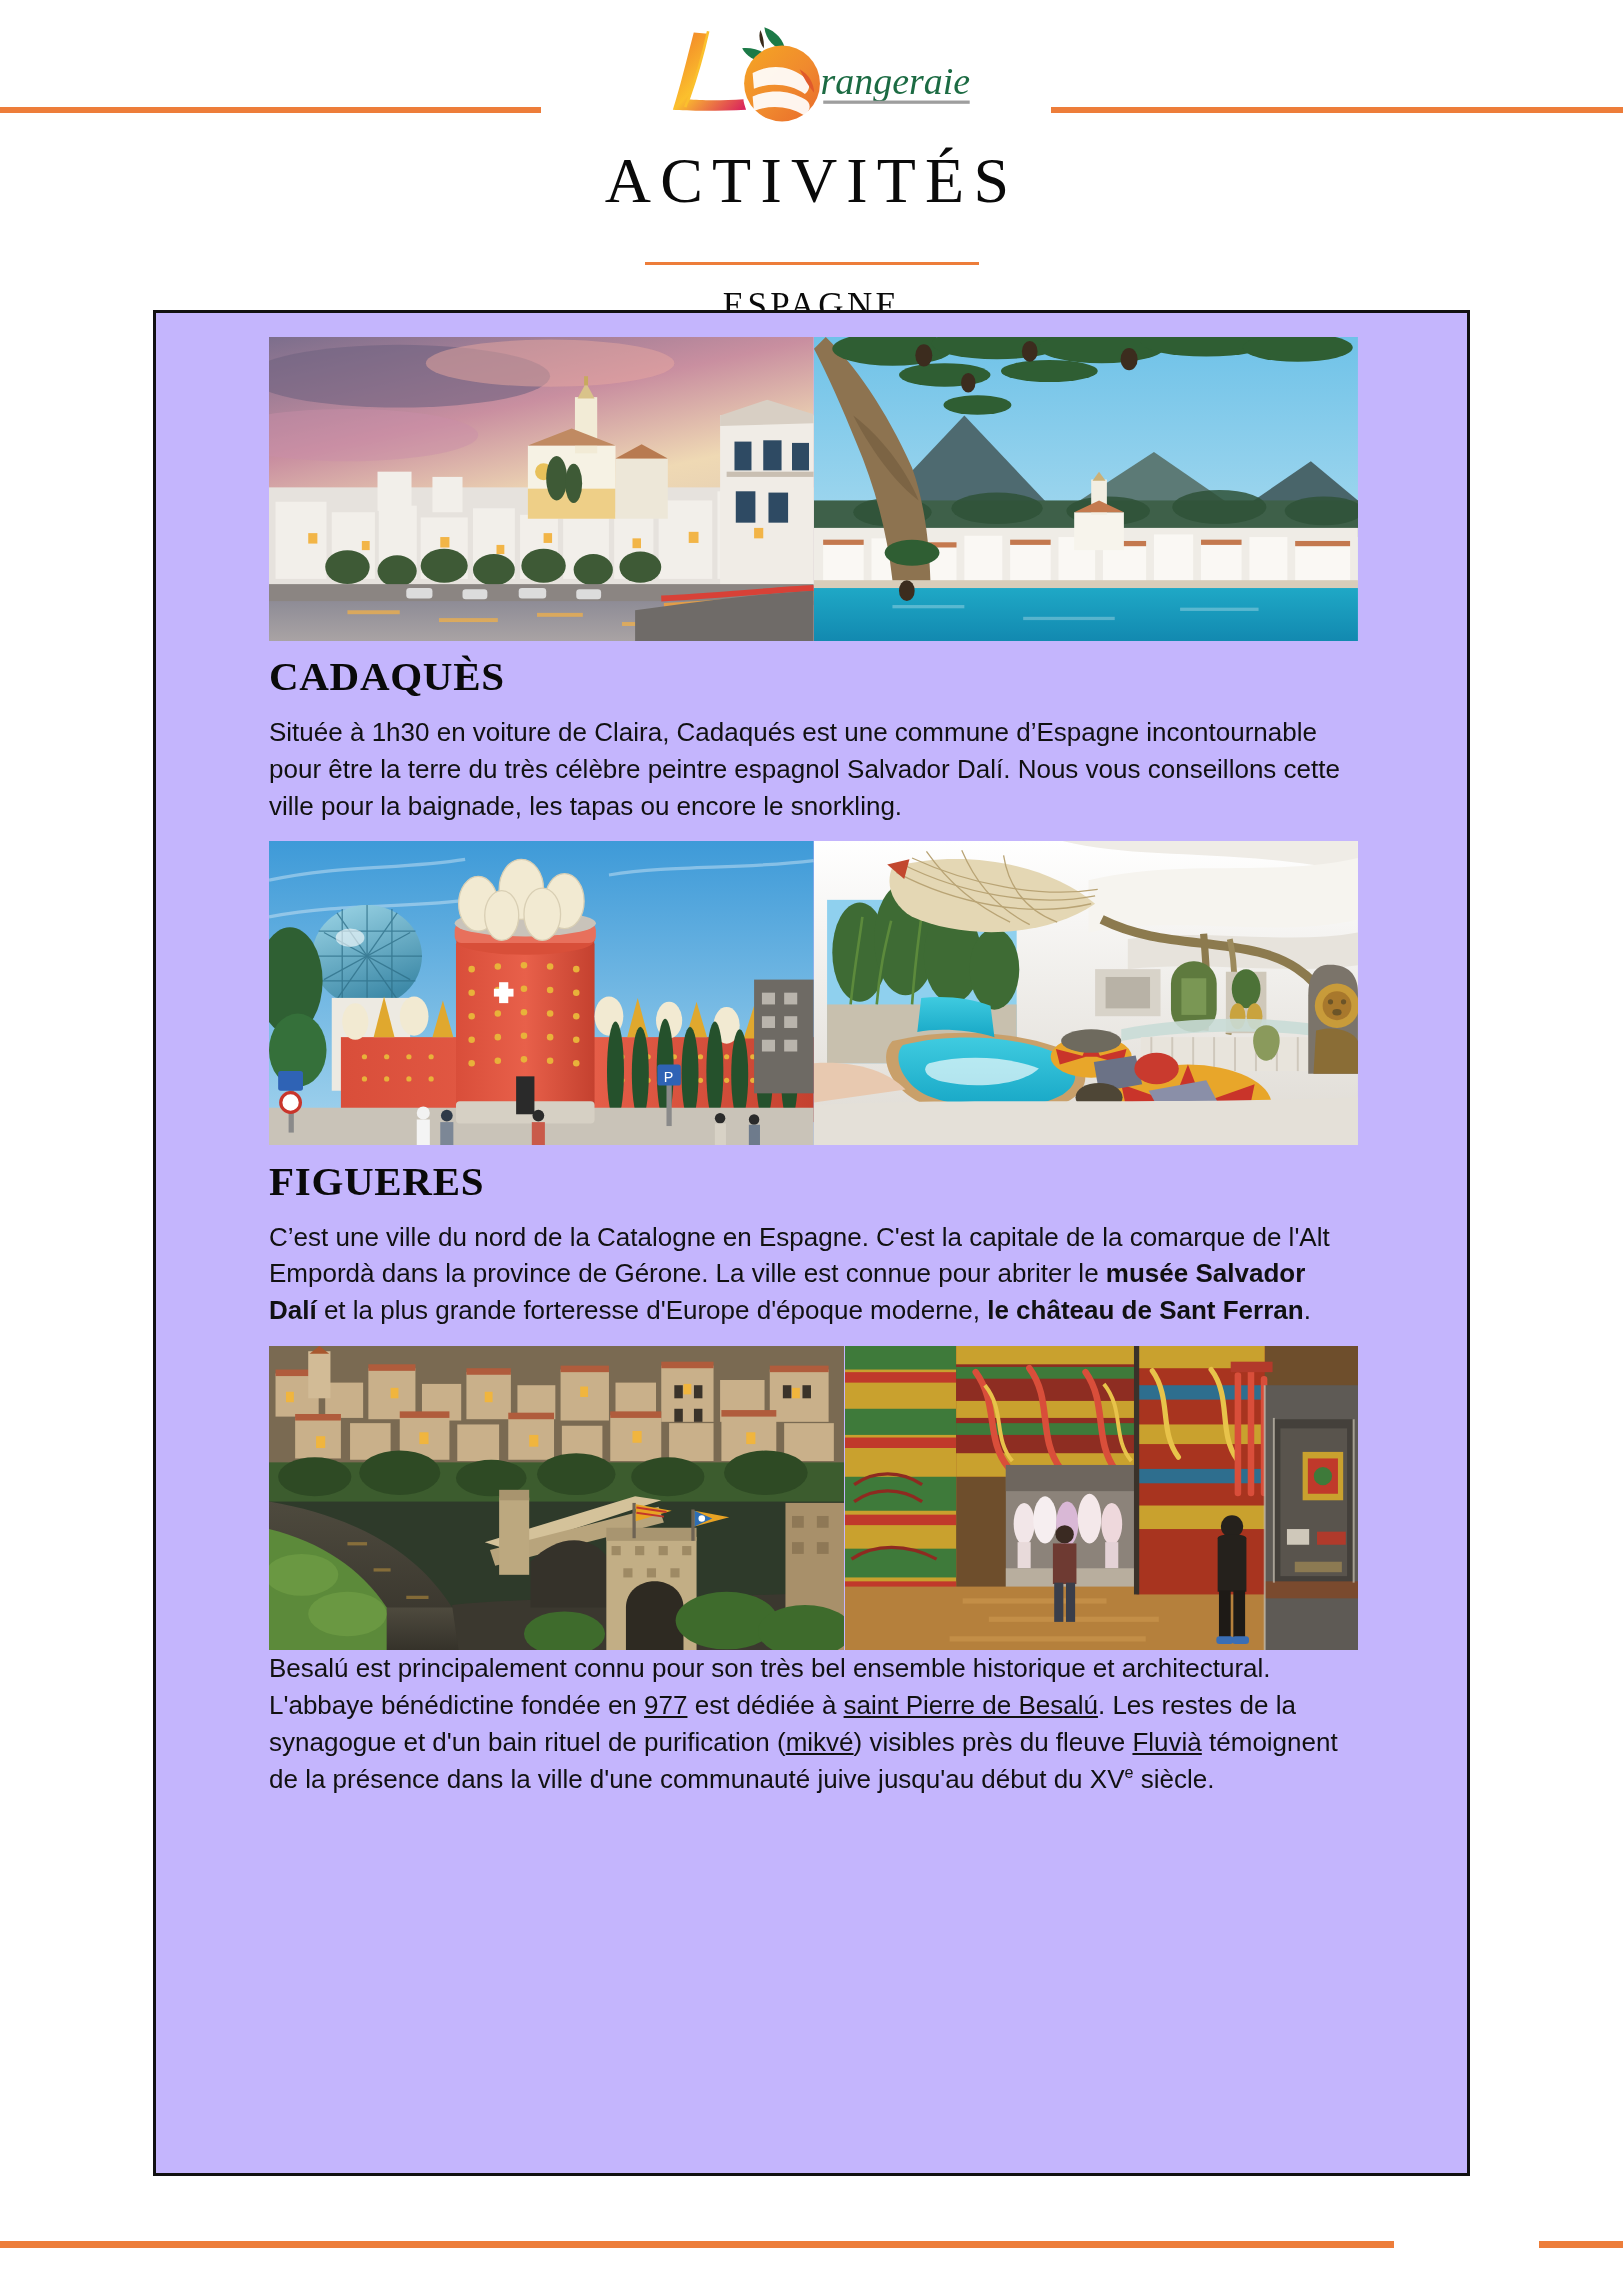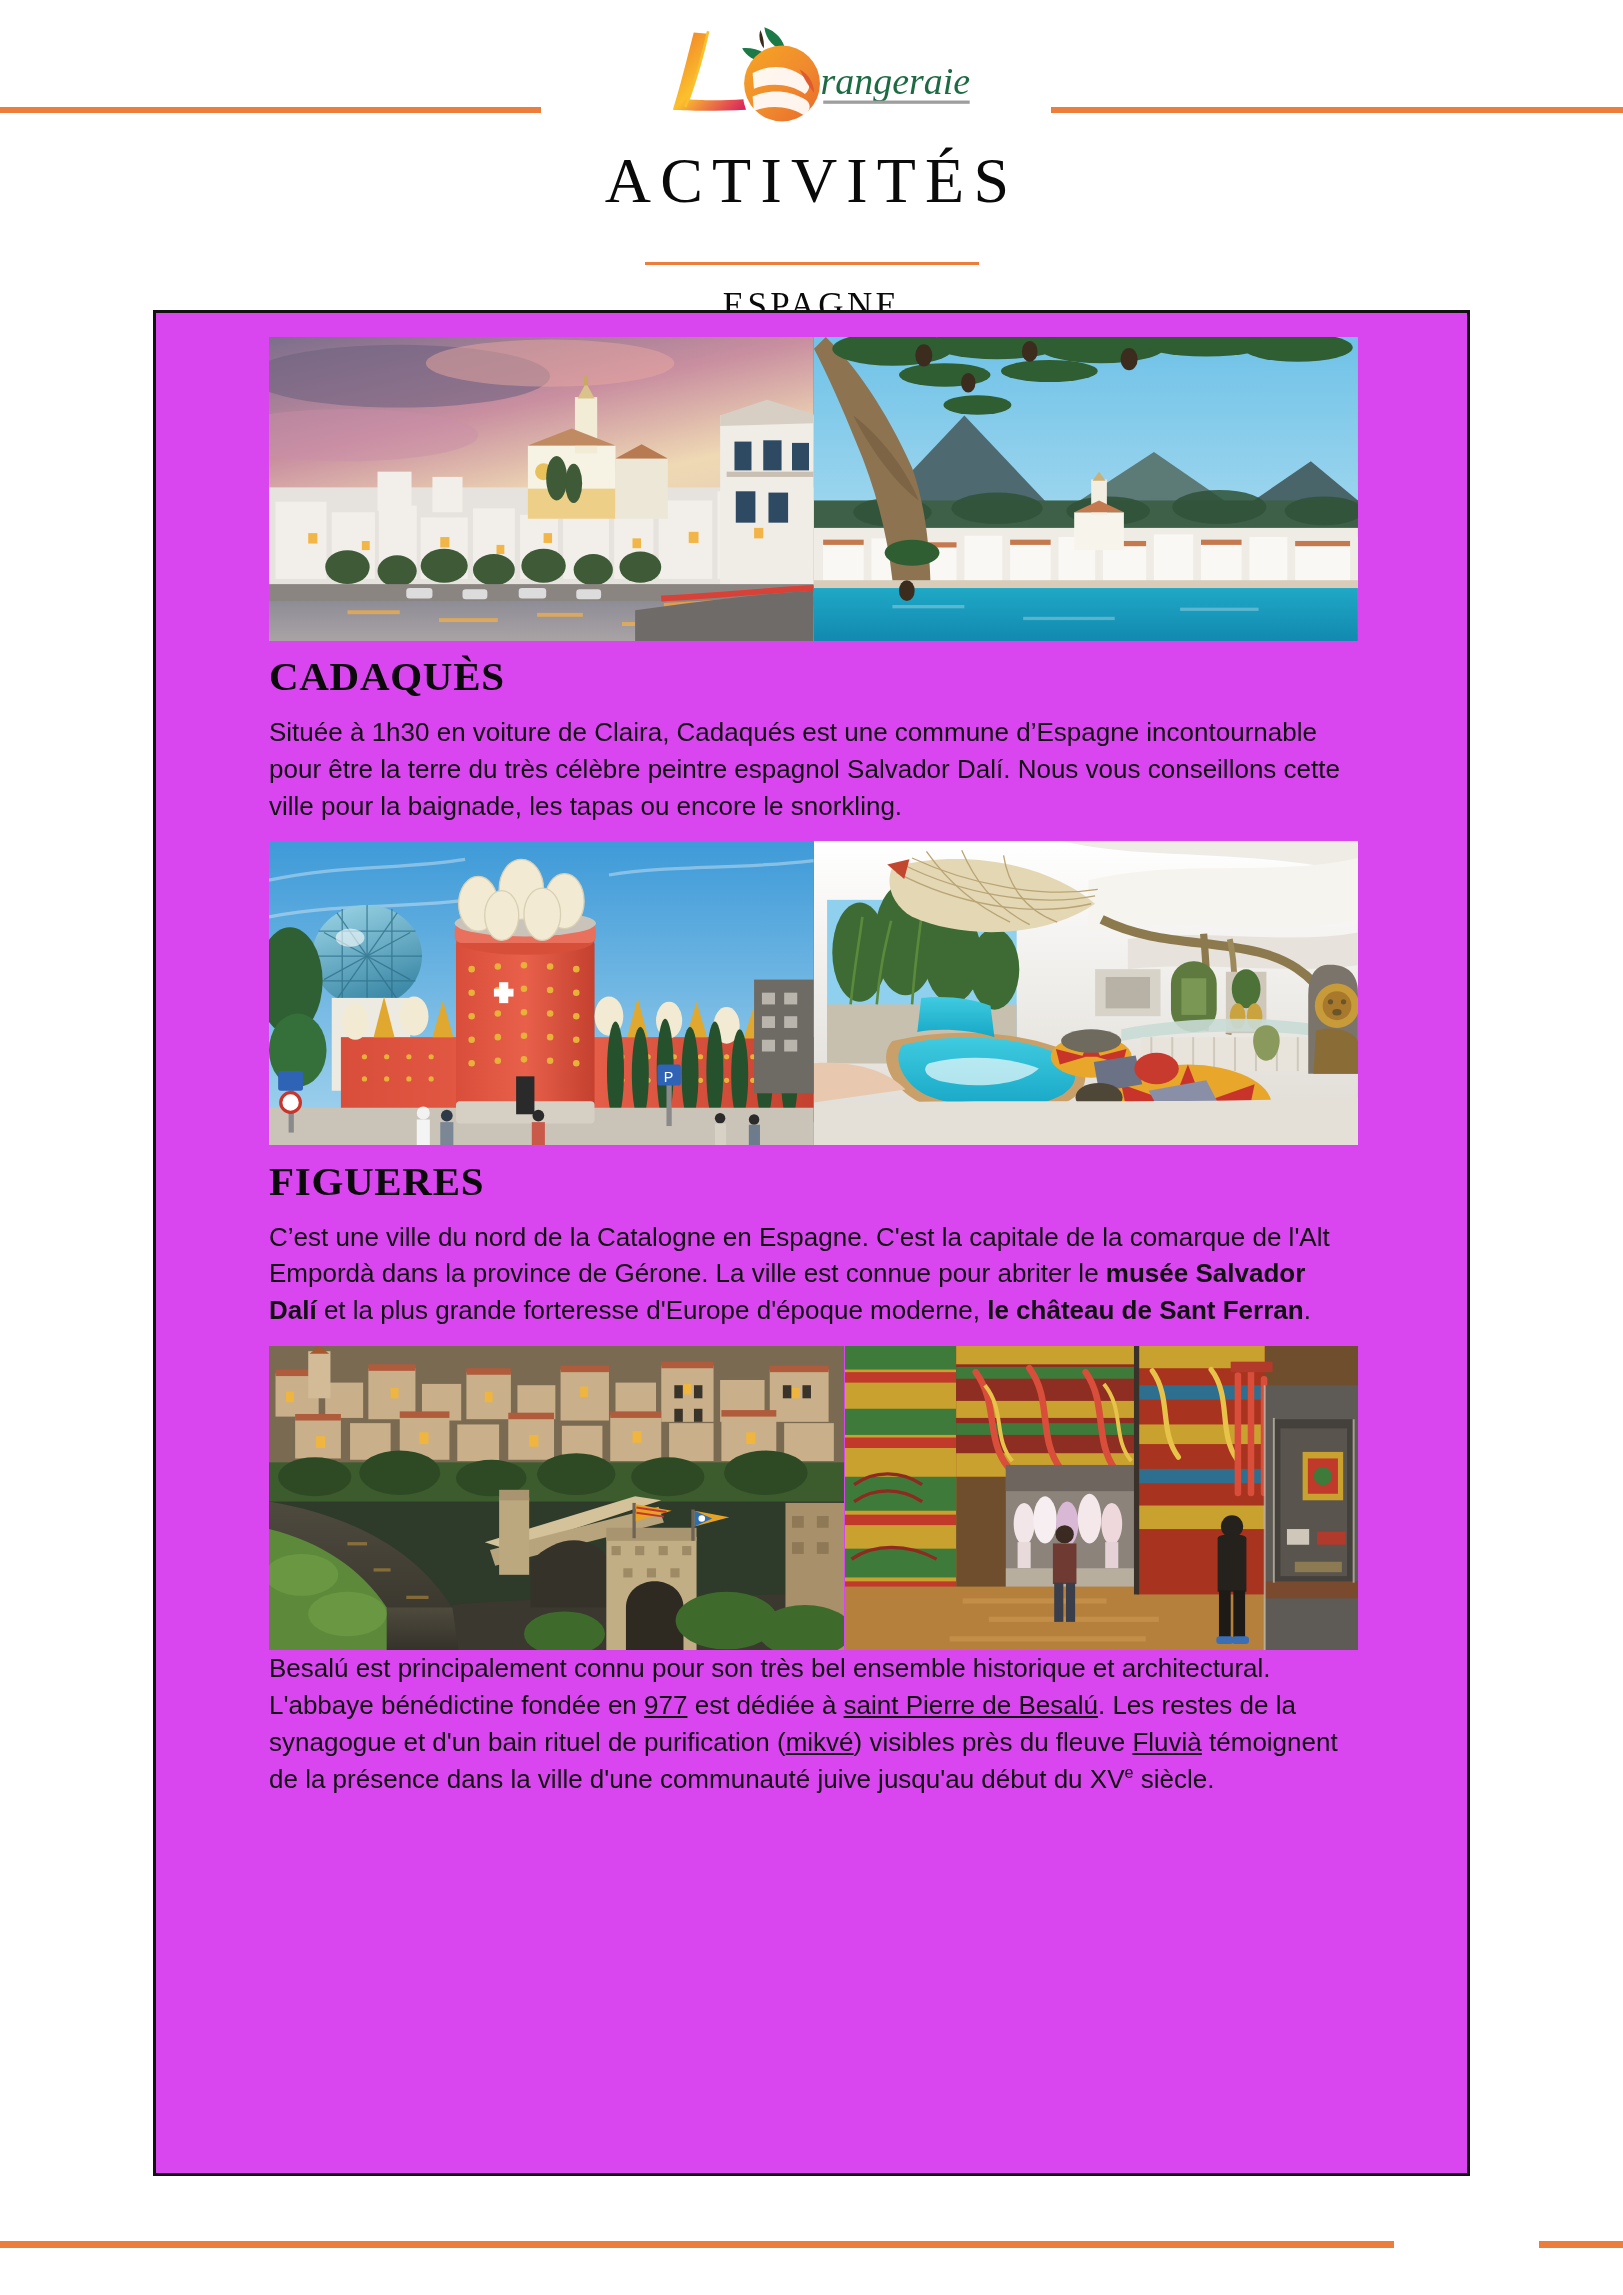--- a/index.html
+++ b/index.html
@@ -31,21 +31,21 @@
   .country-line.r{left:1016px;width:301px;}
   .country-title{
     position:absolute;left:0;top:0;width:1317px;text-align:center;
     font-family:"Liberation Serif",serif;font-size:35px;font-weight:400;
     letter-spacing:3.3px;color:#0a0a0a;line-height:1;
   }
 
   
   .frame{
     position:absolute;left:153px;top:310px;width:1317px;height:1866px;
-    border:3.9px solid #111;box-sizing:border-box;background:#d946ef;
+    border:3.9px solid #111;box-sizing:border-box;background:#c4b5fd;
   }
   .content{position:absolute;left:113px;top:23.6px;width:1124px;}
 
   
   .strip{display:flex;width:1090px;height:304px;margin:0;overflow:hidden;}
   .strip .half{height:304px;overflow:hidden;position:relative;}
   .strip svg{display:block;height:304px;}
 
   
   .sec-title{

